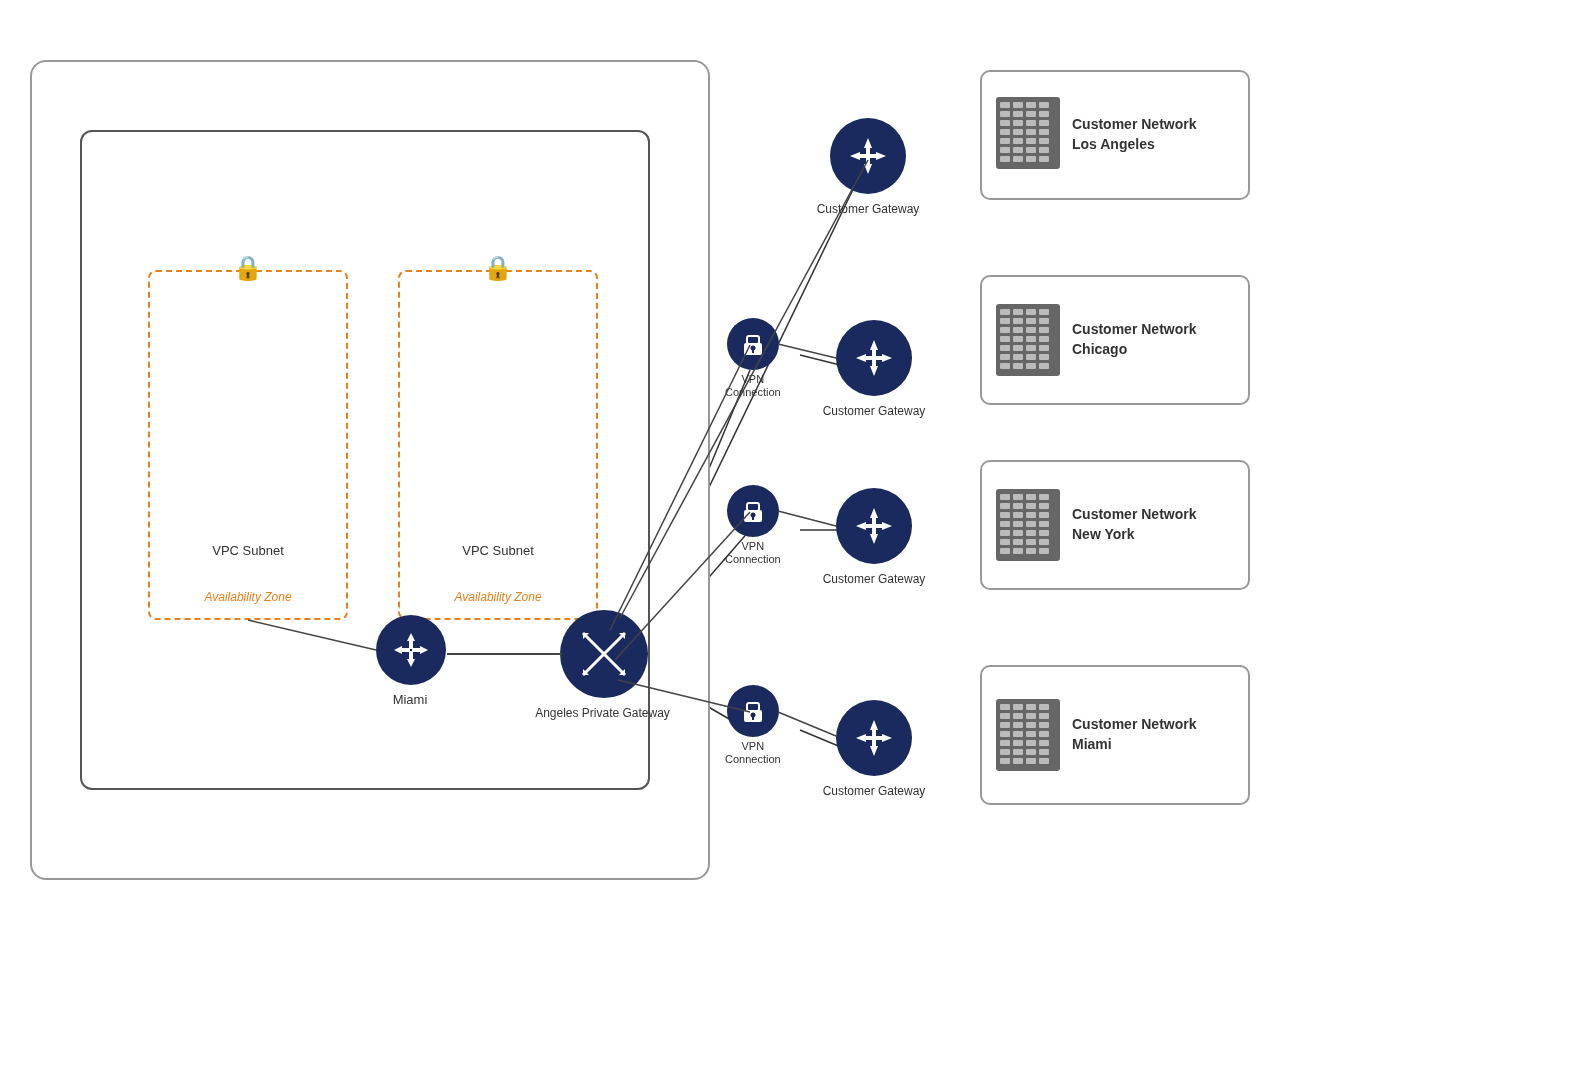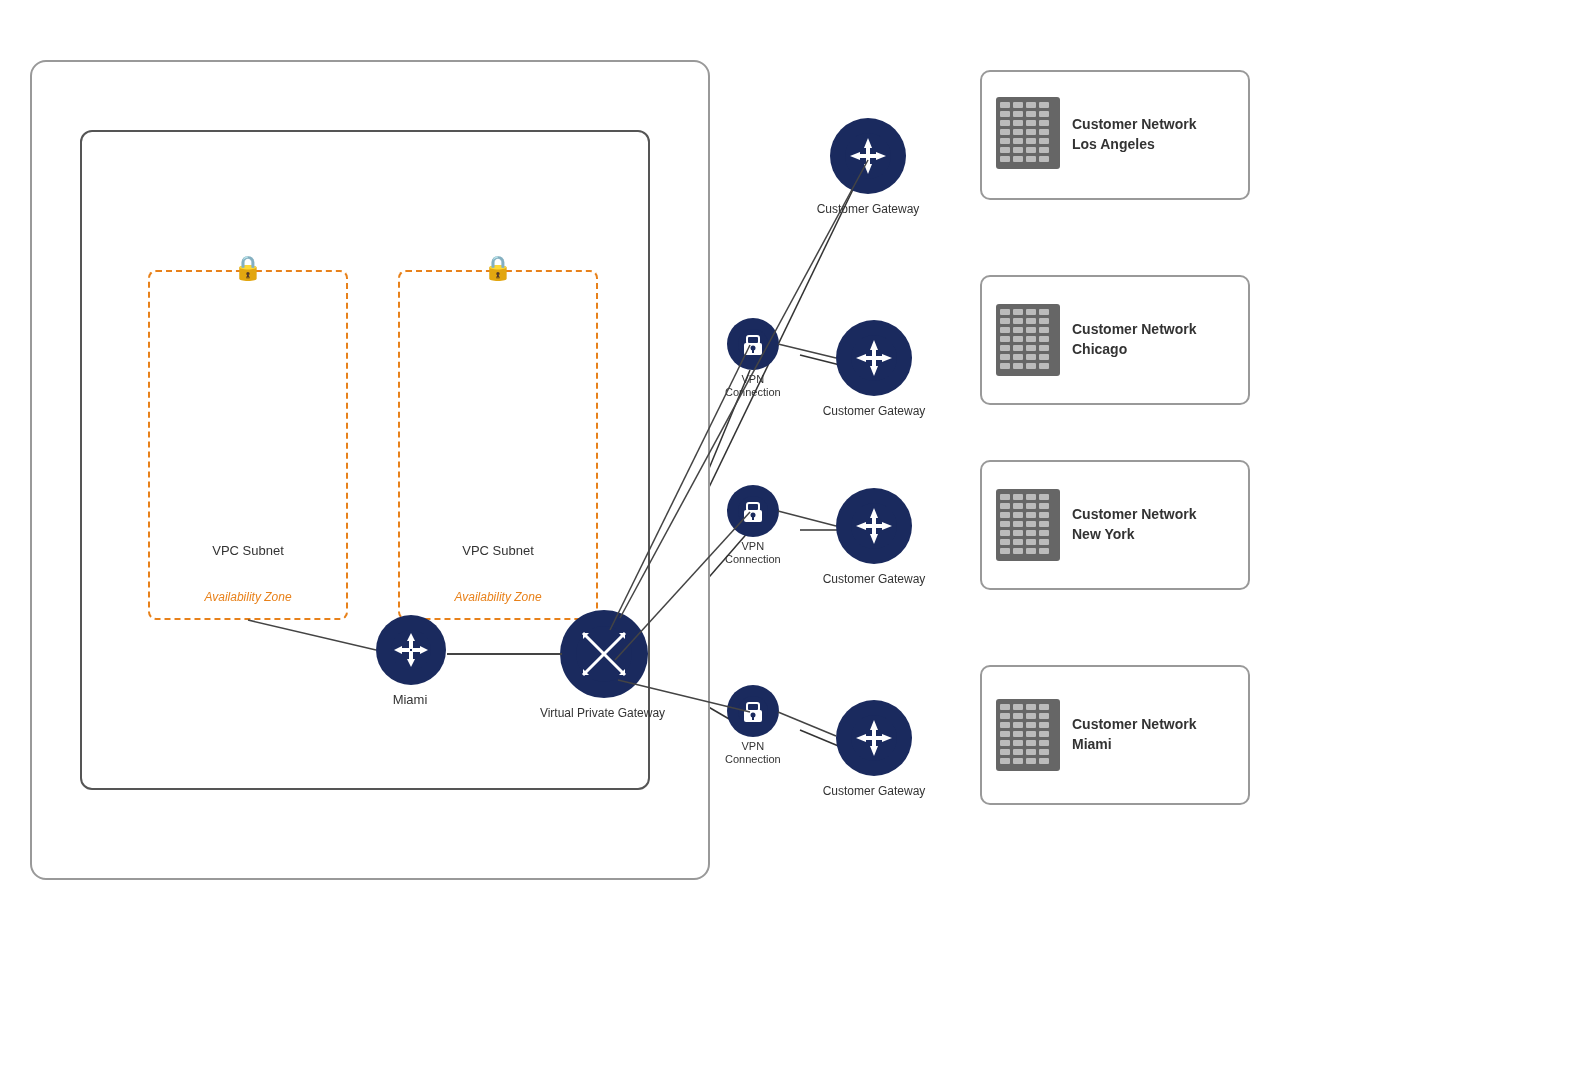--- a/index.html
+++ b/index.html
@@ -143,21 +143,21 @@
 
       <line x1="8" y1="8" x2="50" y2="50" stroke="white" stroke-width="3"></line>
       <line x1="50" y1="8" x2="8" y2="50" stroke="white" stroke-width="3"></line>
 
       <polygon points="8,8 14,8 8,14" fill="white"></polygon>
       <polygon points="50,50 44,50 50,44" fill="white"></polygon>
       <polygon points="50,8 50,14 44,8" fill="white"></polygon>
       <polygon points="8,50 14,50 8,44" fill="white"></polygon>
     </svg>
   </div>
-  <div style="position:absolute;left:525px;top:706px;font-size:12px;color:#333;text-align:center;width:155px;">Virtual Private Gateway</div>
+  <div style="position:absolute;left:525px;top:706px;font-size:12px;color:#333;text-align:center;width:155px;">Angeles Private Gateway</div>
 
   <div style="position:absolute;left:830px;top:118px;width:76px;height:76px;border-radius:50%;background:#1a2a5e;display:flex;align-items:center;justify-content:center;">
     <svg width="48" height="48" viewBox="0 0 48 48">
       <circle cx="24" cy="24" r="23" fill="#1a2a5e"></circle>
       <polygon points="24,6 20,16 28,16" fill="white"></polygon>
       <rect x="22" y="16" width="4" height="8" fill="white"></rect>
       <polygon points="24,42 20,32 28,32" fill="white"></polygon>
       <rect x="22" y="24" width="4" height="8" fill="white"></rect>
       <polygon points="6,24 16,20 16,28" fill="white"></polygon>
       <rect x="16" y="22" width="8" height="4" fill="white"></rect>

